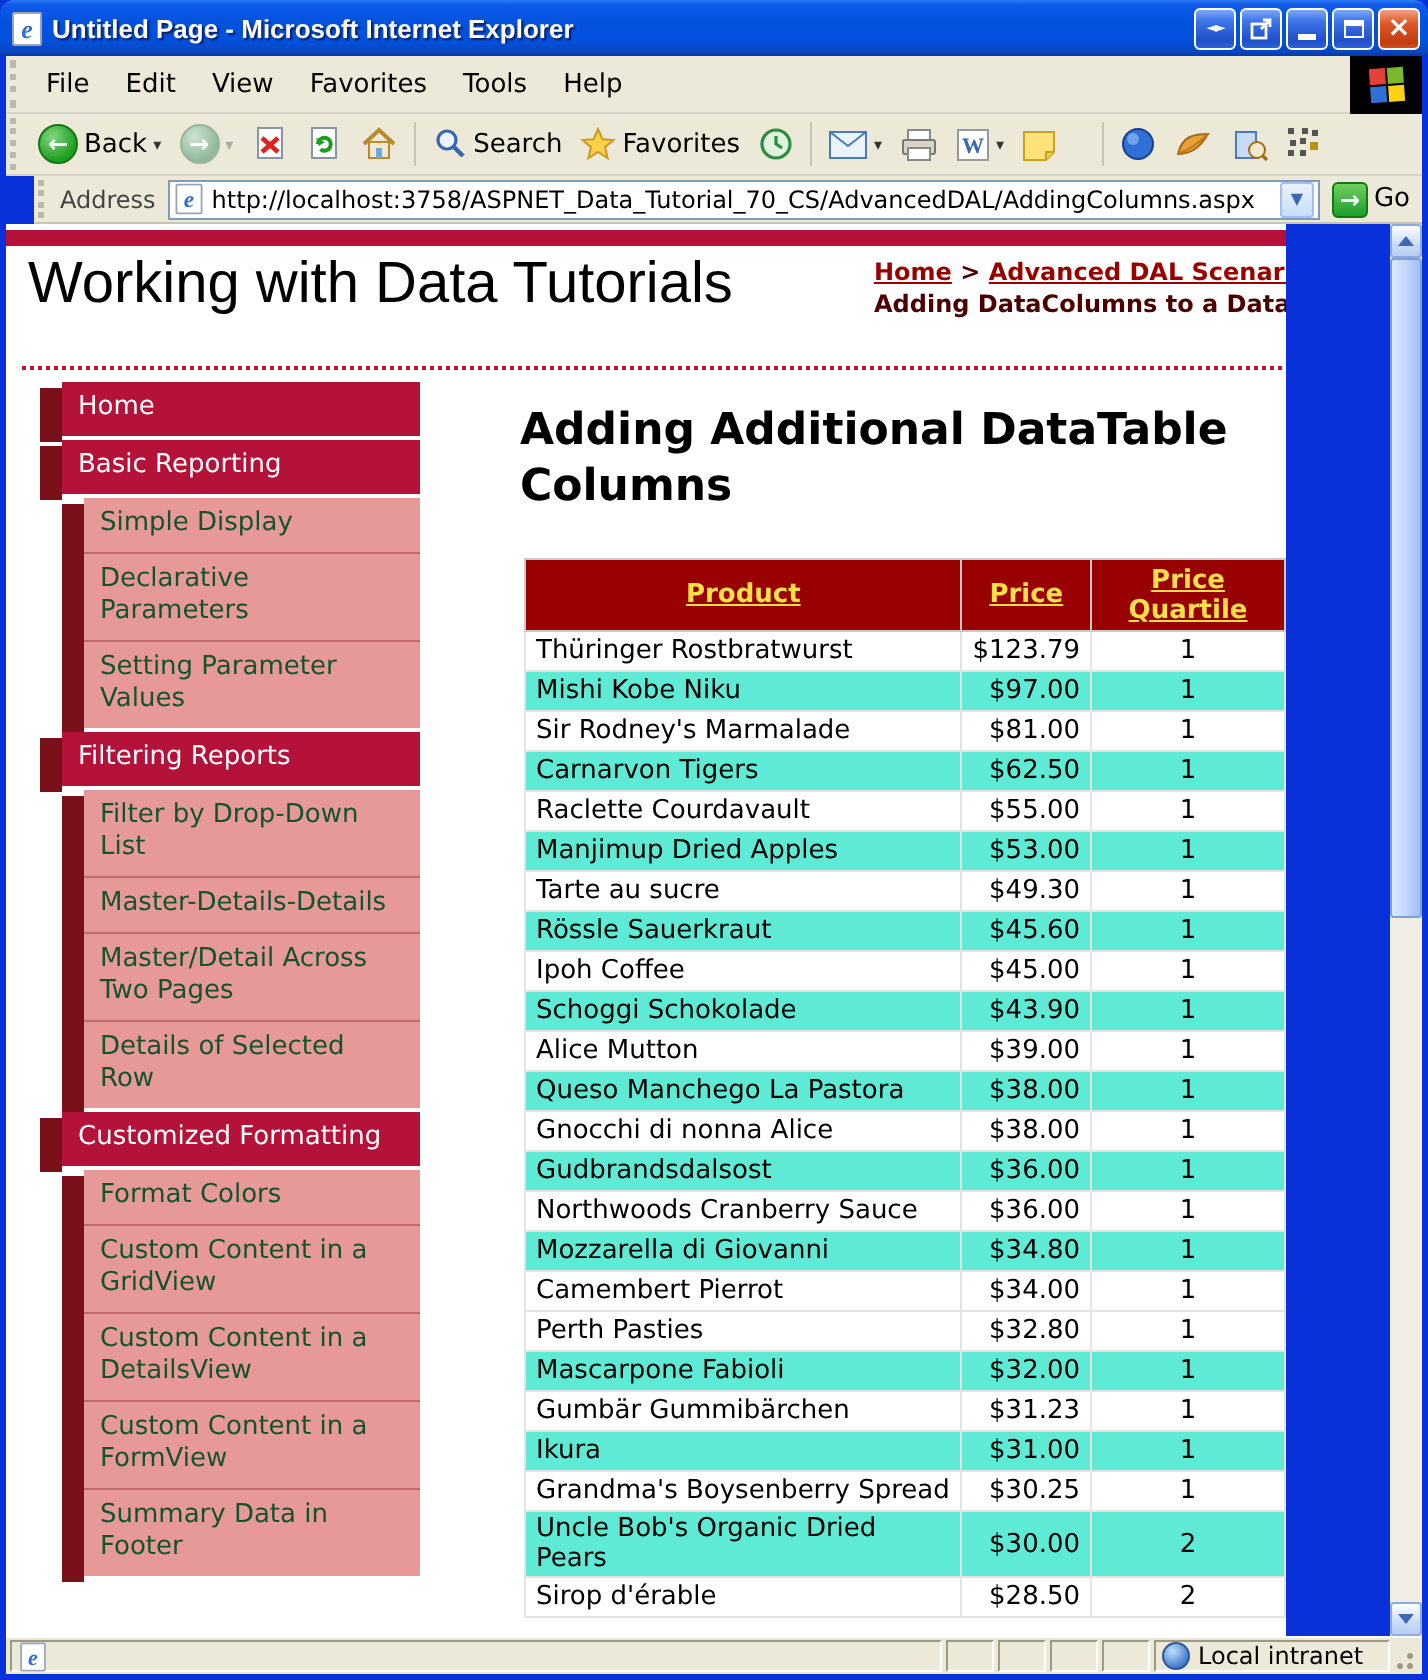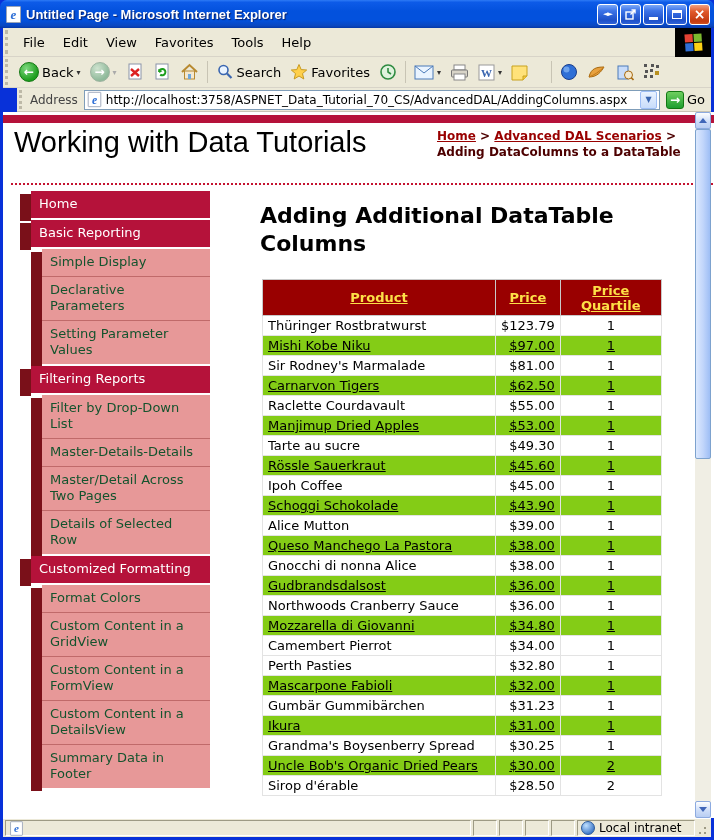--- a/index.html
+++ b/index.html
@@ -86,21 +86,21 @@
     flex:1; height:20px; background:#fff; border:1px solid #7F9DB9;
     display:flex; align-items:center; gap:4px; padding:0 2px; overflow:hidden;
   }
   .addr-url { font-size:12px; color:#000; white-space:nowrap; flex:1; }
   .addr-drop { width:17px; height:18px; background:linear-gradient(180deg,#EAF3FF,#C8DCFA); border:1px solid #9EBEF5; border-radius:2px; display:flex; align-items:center; justify-content:center; font-size:8px; color:#3A66B0; }
   .go-btn { display:flex; align-items:center; gap:3px; padding:0 6px; font-size:13px; color:#000; }
   .go-icon { width:18px; height:18px; background:linear-gradient(180deg,#6FCF5F,#1E9E2E); border:1px solid #127812; border-radius:3px; color:#fff; display:flex; align-items:center; justify-content:center; font-size:12px; font-weight:bold; }
 
   
   .content {
-    position:absolute; left:3px; top:112px; width:712px; height:706px;
+    position:absolute; left:3px; top:112px; width:640px; height:706px;
     background:#fff; overflow:hidden;
   }
   .redbar { position:absolute; left:0; right:0; top:3px; height:8px; background:#B5123A; }
   .site-title {
     position:absolute; left:11px; top:14px;
     font-family:"Liberation Sans",sans-serif; font-size:29px; color:#000; white-space:nowrap;
   }
   .breadcrumb {
     position:absolute; left:434px; top:16px; width:254px;
     font-size:12px; font-weight:bold; line-height:16px; color:#4D0000;
@@ -138,21 +138,21 @@
     position:absolute; left:259px; top:167px;
     border-collapse:collapse; font-size:13px; color:#000;
     border:1px solid #B9B9B9;
   }
   .grid th {
     background:#990000; color:#fff; font-weight:bold; height:36px;
     border:1px solid #C9C9C9; padding:2px 6px; text-align:center;
   }
   .grid th a { color:#fde047; text-decoration:underline; }
   .grid td { border:1px solid #E3E3E3; padding:1px 5px; height:20px; }
-  .grid tr.alt td { background:#84cc16;text-decoration:underline; }
+  .grid tr.alt td { background:#5eead4; }
   .col-product { width:233px; text-align:left; }
   .col-price   { width:62px;  text-align:right; }
   .col-quart   { width:101px; text-align:center; }
 
   
   .scrollbar { position:absolute; left:695px; top:112px; width:16px; height:706px; background:#F0EEE4; }
   .sb-btn {
     position:absolute; left:0; width:16px; height:17px;
     background:linear-gradient(180deg,#FDFEFF,#CCDCF8 60%,#B8CDF2); border:1px solid #8CAAE0; border-radius:2px;
     display:flex; align-items:center; justify-content:center;
@@ -384,22 +384,22 @@
             <div class="sb-child">Master-Details-Details</div>
             <div class="sb-child">Master/Detail Across Two Pages</div>
             <div class="sb-child">Details of Selected Row</div>
           </div>
         </div>
         <div class="sb-group">
           <div class="sb-top">Customized Formatting</div>
           <div class="sb-children">
             <div class="sb-child">Format Colors</div>
             <div class="sb-child">Custom Content in a GridView</div>
+            <div class="sb-child">Custom Content in a DetailsView</div>
             <div class="sb-child">Custom Content in a FormView</div>
-            <div class="sb-child">Custom Content in a DetailsView</div>
             <div class="sb-child">Summary Data in Footer</div>
           </div>
         </div>
       </div>
 
     <h2 class="main-heading">Adding Additional DataTable Columns</h2>
 
     <table class="grid" id="grid">
       <thead>
           <tr id="grid-head-row">

